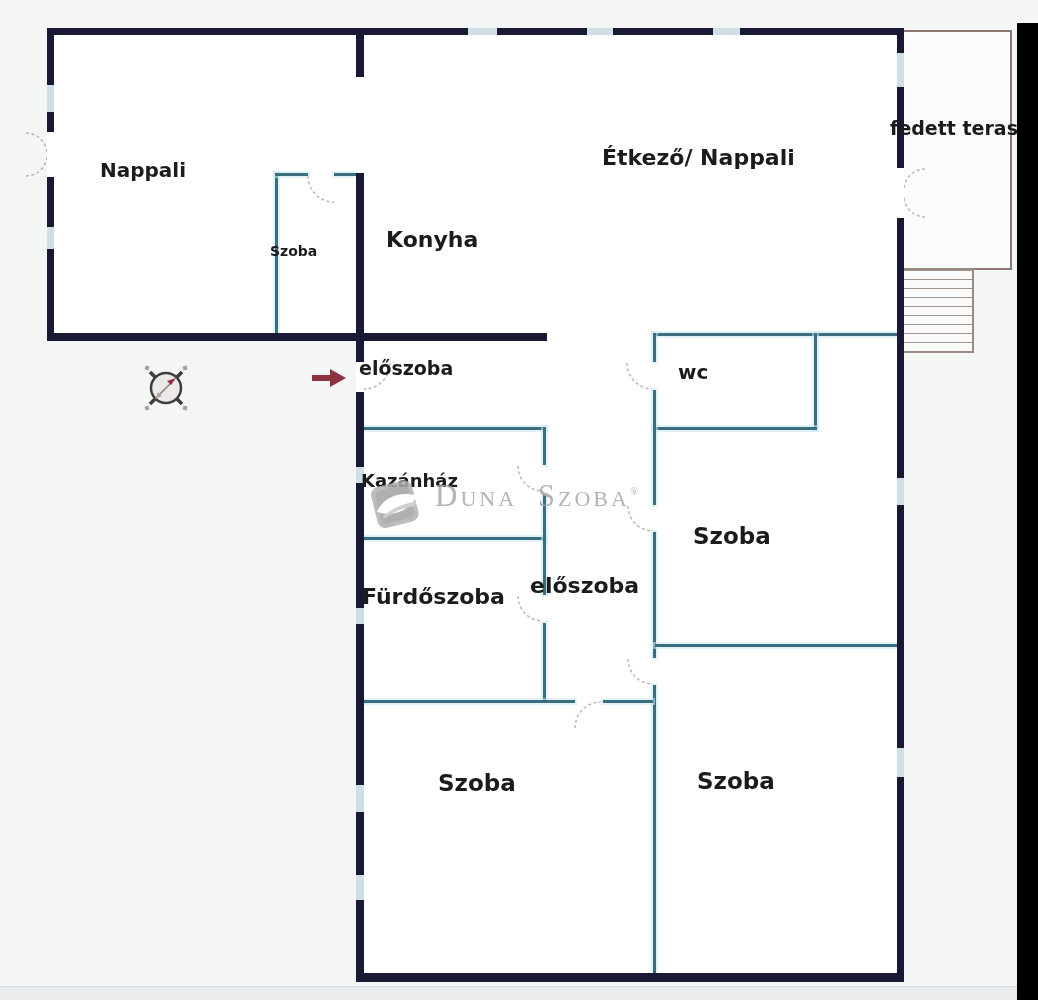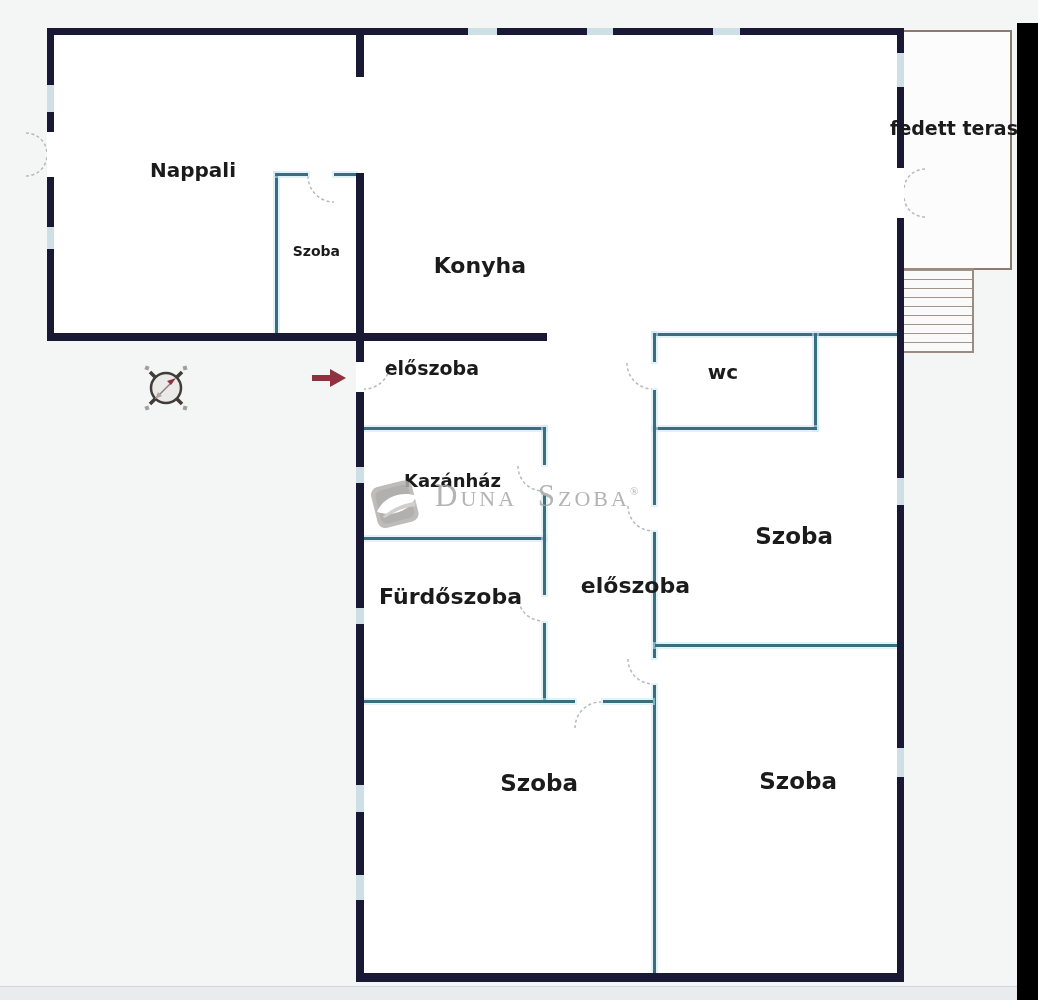--- a/index.html
+++ b/index.html
@@ -9,21 +9,21 @@
   
   .fill{background:#ffffff;z-index:3;}
   
   .wall{background:#191935;z-index:10;}
   
   .twall{background:#3a6e7e;z-index:8;box-shadow:0 0 0 2px rgba(200,232,242,.55);}
   
   .win{background:#cfdfe6;z-index:11;}
   .dooropen{background:#ffffff;z-index:11;}
   
-  .lbl{z-index:40;color:#1b1b1b;font-weight:bold;text-align:right;white-space:nowrap;}
+  .lbl{z-index:40;color:#1b1b1b;font-weight:bold;text-align:left;white-space:nowrap;}
   
   .terrace{background:#fcfcfd;border:2px solid #8d7b72;z-index:2;}
   .stairs{background:#fafafa;border:2px solid #9c8b81;z-index:2;
           background-image:repeating-linear-gradient(to bottom,#a3938a 0 1px,transparent 1px 9px);}
   
   .arcs{z-index:6;pointer-events:none;}
   .blackbar{background:#000;z-index:70;}
   .bottomstrip{background:#e9ebec;border-top:1px solid #cdd9de;z-index:1;}
   .watermark{z-index:60;pointer-events:none;color:#a7a7a7;opacity:.85;
              font-family:"Liberation Serif","DejaVu Serif",serif;
@@ -105,21 +105,22 @@
   <div class="abs win" style="left:897px;top:748px;width:7px;height:29px;"></div>
 
   <div class="abs dooropen" style="left:356px;top:362px;width:8px;height:30px;"></div>
   <div class="abs win" style="left:356px;top:467px;width:8px;height:16px;"></div>
   <div class="abs win" style="left:356px;top:608px;width:8px;height:16px;"></div>
   <div class="abs win" style="left:356px;top:785px;width:8px;height:27px;"></div>
   <div class="abs win" style="left:356px;top:875px;width:8px;height:25px;"></div>
 
   <div class="lbl abs" style="left:100px;top:158px;width:136px;font-size:20px;">Nappali</div>
   <div class="lbl abs" style="left:270px;top:243px;width:70px;font-size:14px;">Szoba</div>
-  <div class="lbl abs" style="left:386px;top:227px;width:140px;font-size:22px;margin-top:26px;">Konyha</div>
+  <div class="lbl abs" style="left:386px;top:227px;width:140px;font-size:22px;">Konyha</div>
+  <div class="lbl abs" style="left:602px;top:145px;width:250px;font-size:22px;">Étkező/ Nappali</div>
   <div class="lbl abs" style="left:888px;top:117px;width:130px;font-size:19px;text-align:right;">fedett teras</div>
   <div class="lbl abs" style="left:359px;top:357px;width:120px;font-size:19px;">előszoba</div>
   <div class="lbl abs" style="left:678px;top:360px;width:60px;font-size:20px;">wc</div>
   <div class="lbl abs" style="left:361px;top:470px;width:140px;font-size:18px;">Kazánház</div>
   <div class="lbl abs" style="left:693px;top:523px;width:140px;font-size:23px;">Szoba</div>
   <div class="lbl abs" style="left:362px;top:584px;width:160px;font-size:22px;">Fürdőszoba</div>
   <div class="lbl abs" style="left:530px;top:573px;width:160px;font-size:22px;">előszoba</div>
   <div class="lbl abs" style="left:438px;top:770px;width:140px;font-size:23px;">Szoba</div>
   <div class="lbl abs" style="left:697px;top:768px;width:140px;font-size:23px;">Szoba</div>
 

